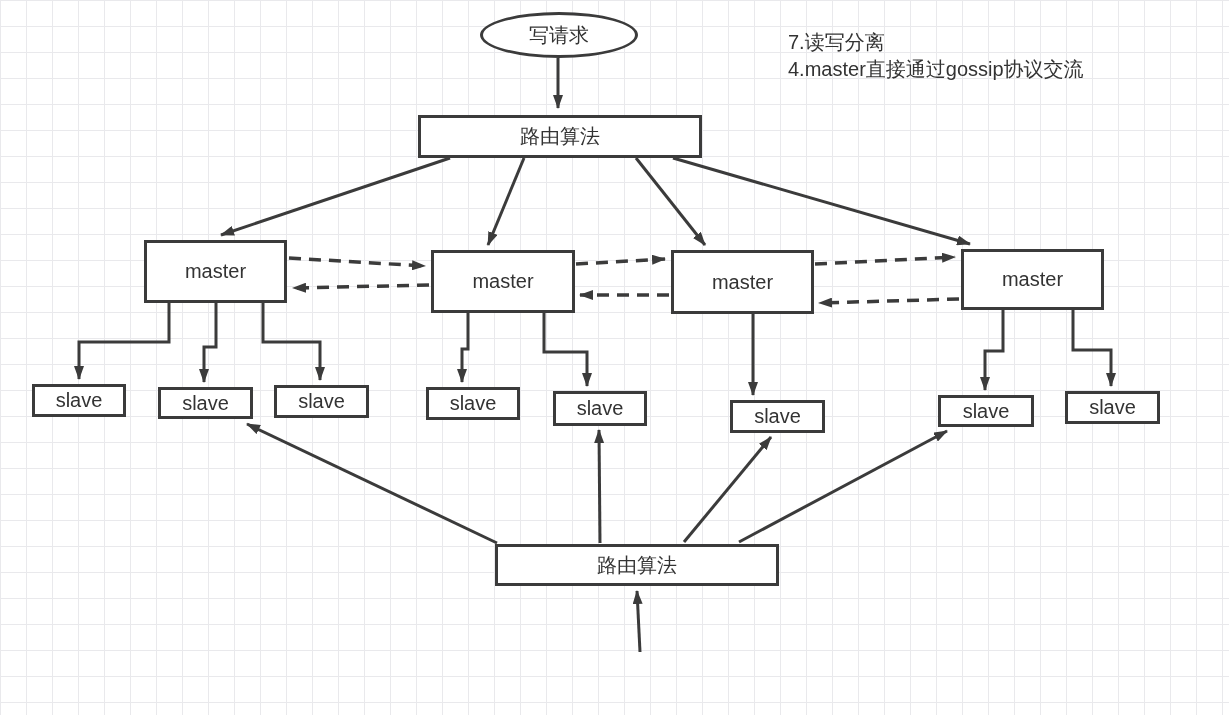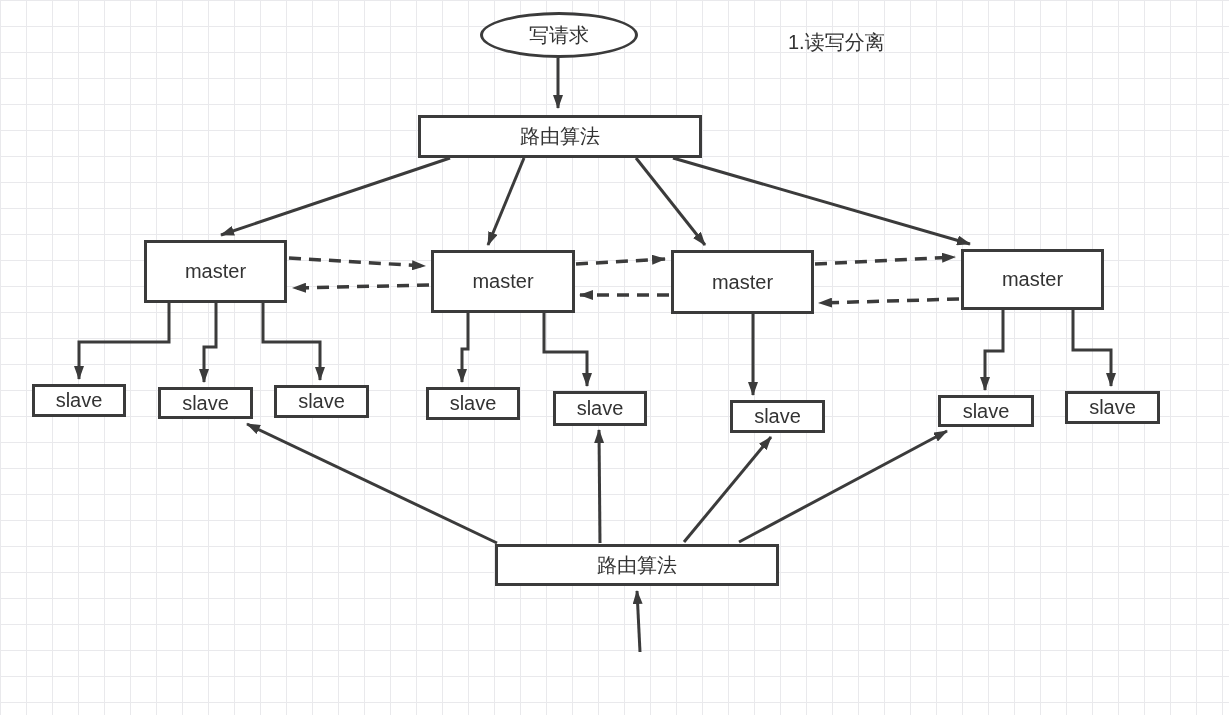--- a/index.html
+++ b/index.html
@@ -126,16 +126,17 @@
   </div>
   <div class="node" style="left:1065px;top:391px;width:95px;height:33px;">
     <span>slave</span>
   </div>
 
   <div class="node" style="left:495px;top:544px;width:284px;height:42px;">
     <span>路由算法</span>
   </div>
 
   <div class="notes">
-    <div>1.读写分离</div>
+    <div>7.读写分离</div>
+    <div>4.master直接通过gossip协议交流</div>
   </div>
 
 </div>
 
 </body></html>

